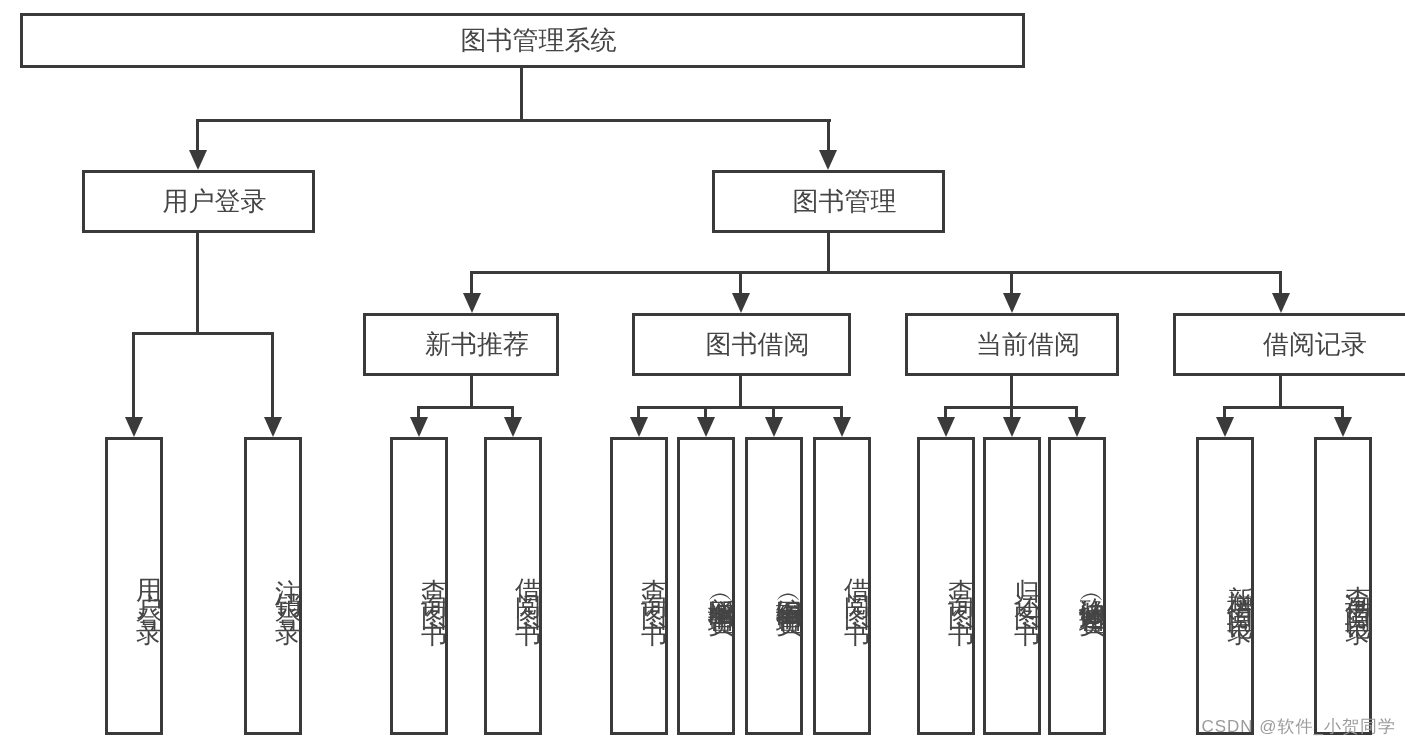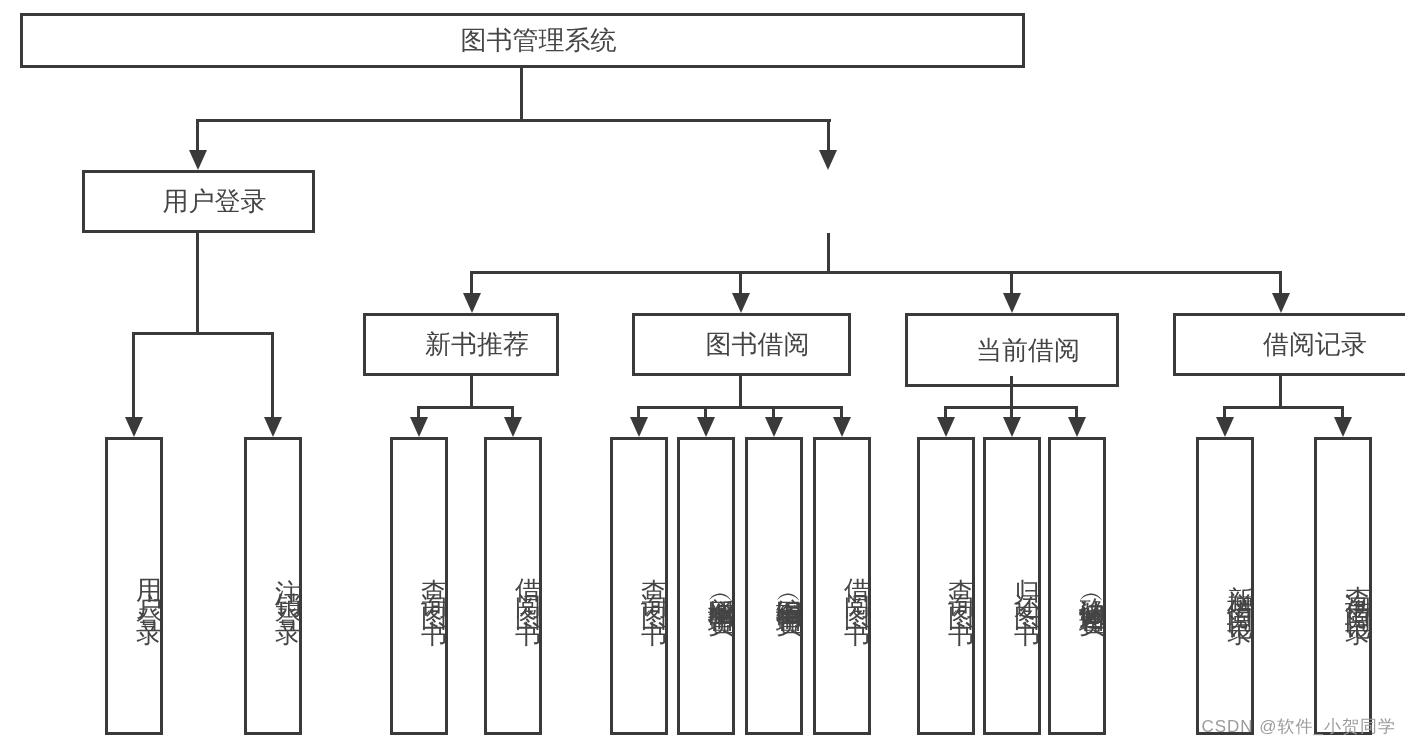--- a/index.html
+++ b/index.html
@@ -68,20 +68,21 @@
   <div class="box" style="left:20px; top:13px; width:1005px; height:55px;">图书管理系统</div>
 
   <div class="v" style="left:520px; top:68px; height:53px;"></div>
   <div class="h" style="left:196px; top:119px; width:635px;"></div>
   <div class="v" style="left:196px; top:122px; height:30px;"></div>
   <div class="ah" style="left:189px; top:150px;"></div>
   <div class="v" style="left:827px; top:122px; height:30px;"></div>
   <div class="ah" style="left:819px; top:150px;"></div>
 
   <div class="box" style="left:82px; top:170px; width:233px; height:63px;">用户登录</div>
+  <div class="box" style="left:712px; top:170px; width:233px; height:63px;">图书管理</div>
 
   <div class="v" style="left:196px; top:233px; height:102px;"></div>
   <div class="h" style="left:132px; top:332px; width:142px;"></div>
   <div class="v" style="left:132px; top:335px; height:84px;"></div>
   <div class="ah" style="left:125px; top:417px;"></div>
   <div class="v" style="left:271px; top:335px; height:84px;"></div>
   <div class="ah" style="left:264px; top:417px;"></div>
 
   <div class="v" style="left:827px; top:233px; height:41px;"></div>
   <div class="h" style="left:470px; top:271px; width:812px;"></div>
@@ -89,21 +90,21 @@
   <div class="ah" style="left:463px; top:293px;"></div>
   <div class="v" style="left:739px; top:274px; height:21px;"></div>
   <div class="ah" style="left:732px; top:293px;"></div>
   <div class="v" style="left:1010px; top:274px; height:21px;"></div>
   <div class="ah" style="left:1003px; top:293px;"></div>
   <div class="v" style="left:1279px; top:274px; height:21px;"></div>
   <div class="ah" style="left:1272px; top:293px;"></div>
 
   <div class="box" style="left:363px; top:313px; width:196px; height:63px;">新书推荐</div>
   <div class="box" style="left:632px; top:313px; width:219px; height:63px;">图书借阅</div>
-  <div class="box" style="left:905px; top:313px; width:214px; height:74px;">当前借阅</div>
+  <div class="box" style="left:905px; top:313px; width:214px; height:63px;">当前借阅</div>
   <div class="box" style="left:1173px; top:313px; width:252px; height:63px;">借阅记录</div>
 
   <div class="v" style="left:470px; top:376px; height:33px;"></div>
   <div class="h" style="left:417px; top:406px; width:97px;"></div>
   <div class="v" style="left:417px; top:409px; height:10px;"></div>
   <div class="ah" style="left:410px; top:417px;"></div>
   <div class="v" style="left:511px; top:409px; height:10px;"></div>
   <div class="ah" style="left:504px; top:417px;"></div>
 
   <div class="v" style="left:739px; top:376px; height:33px;"></div>

